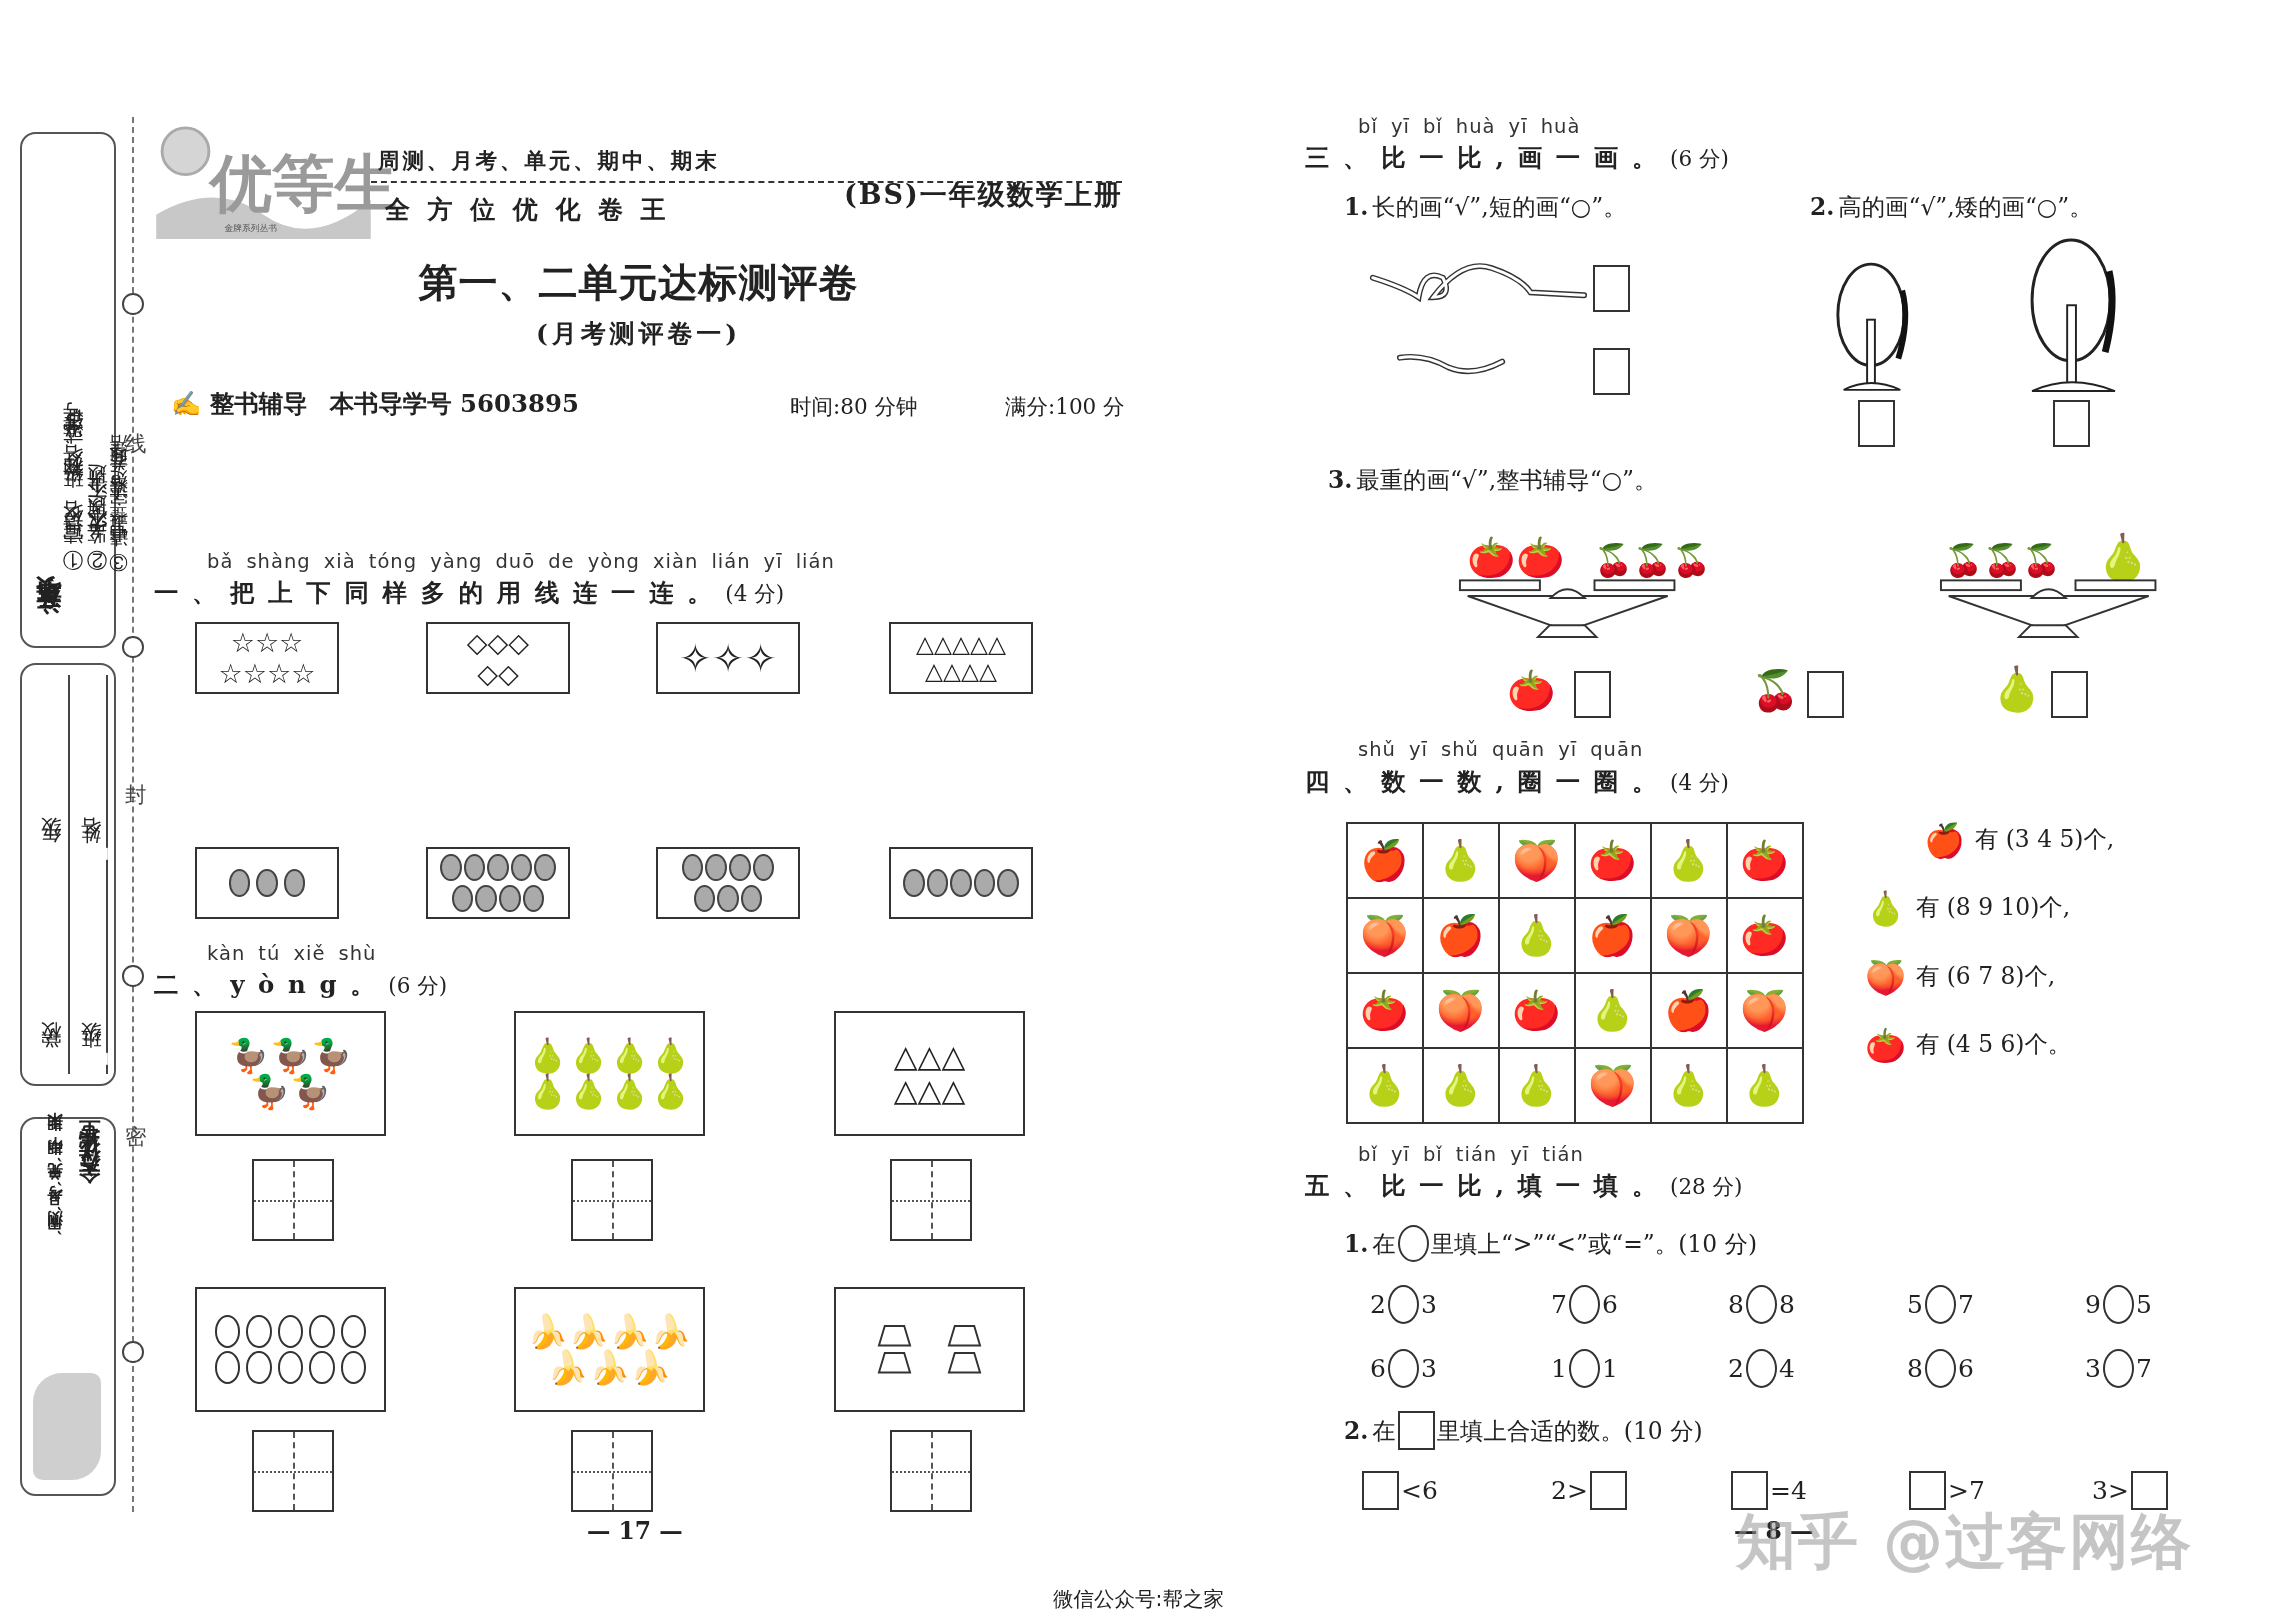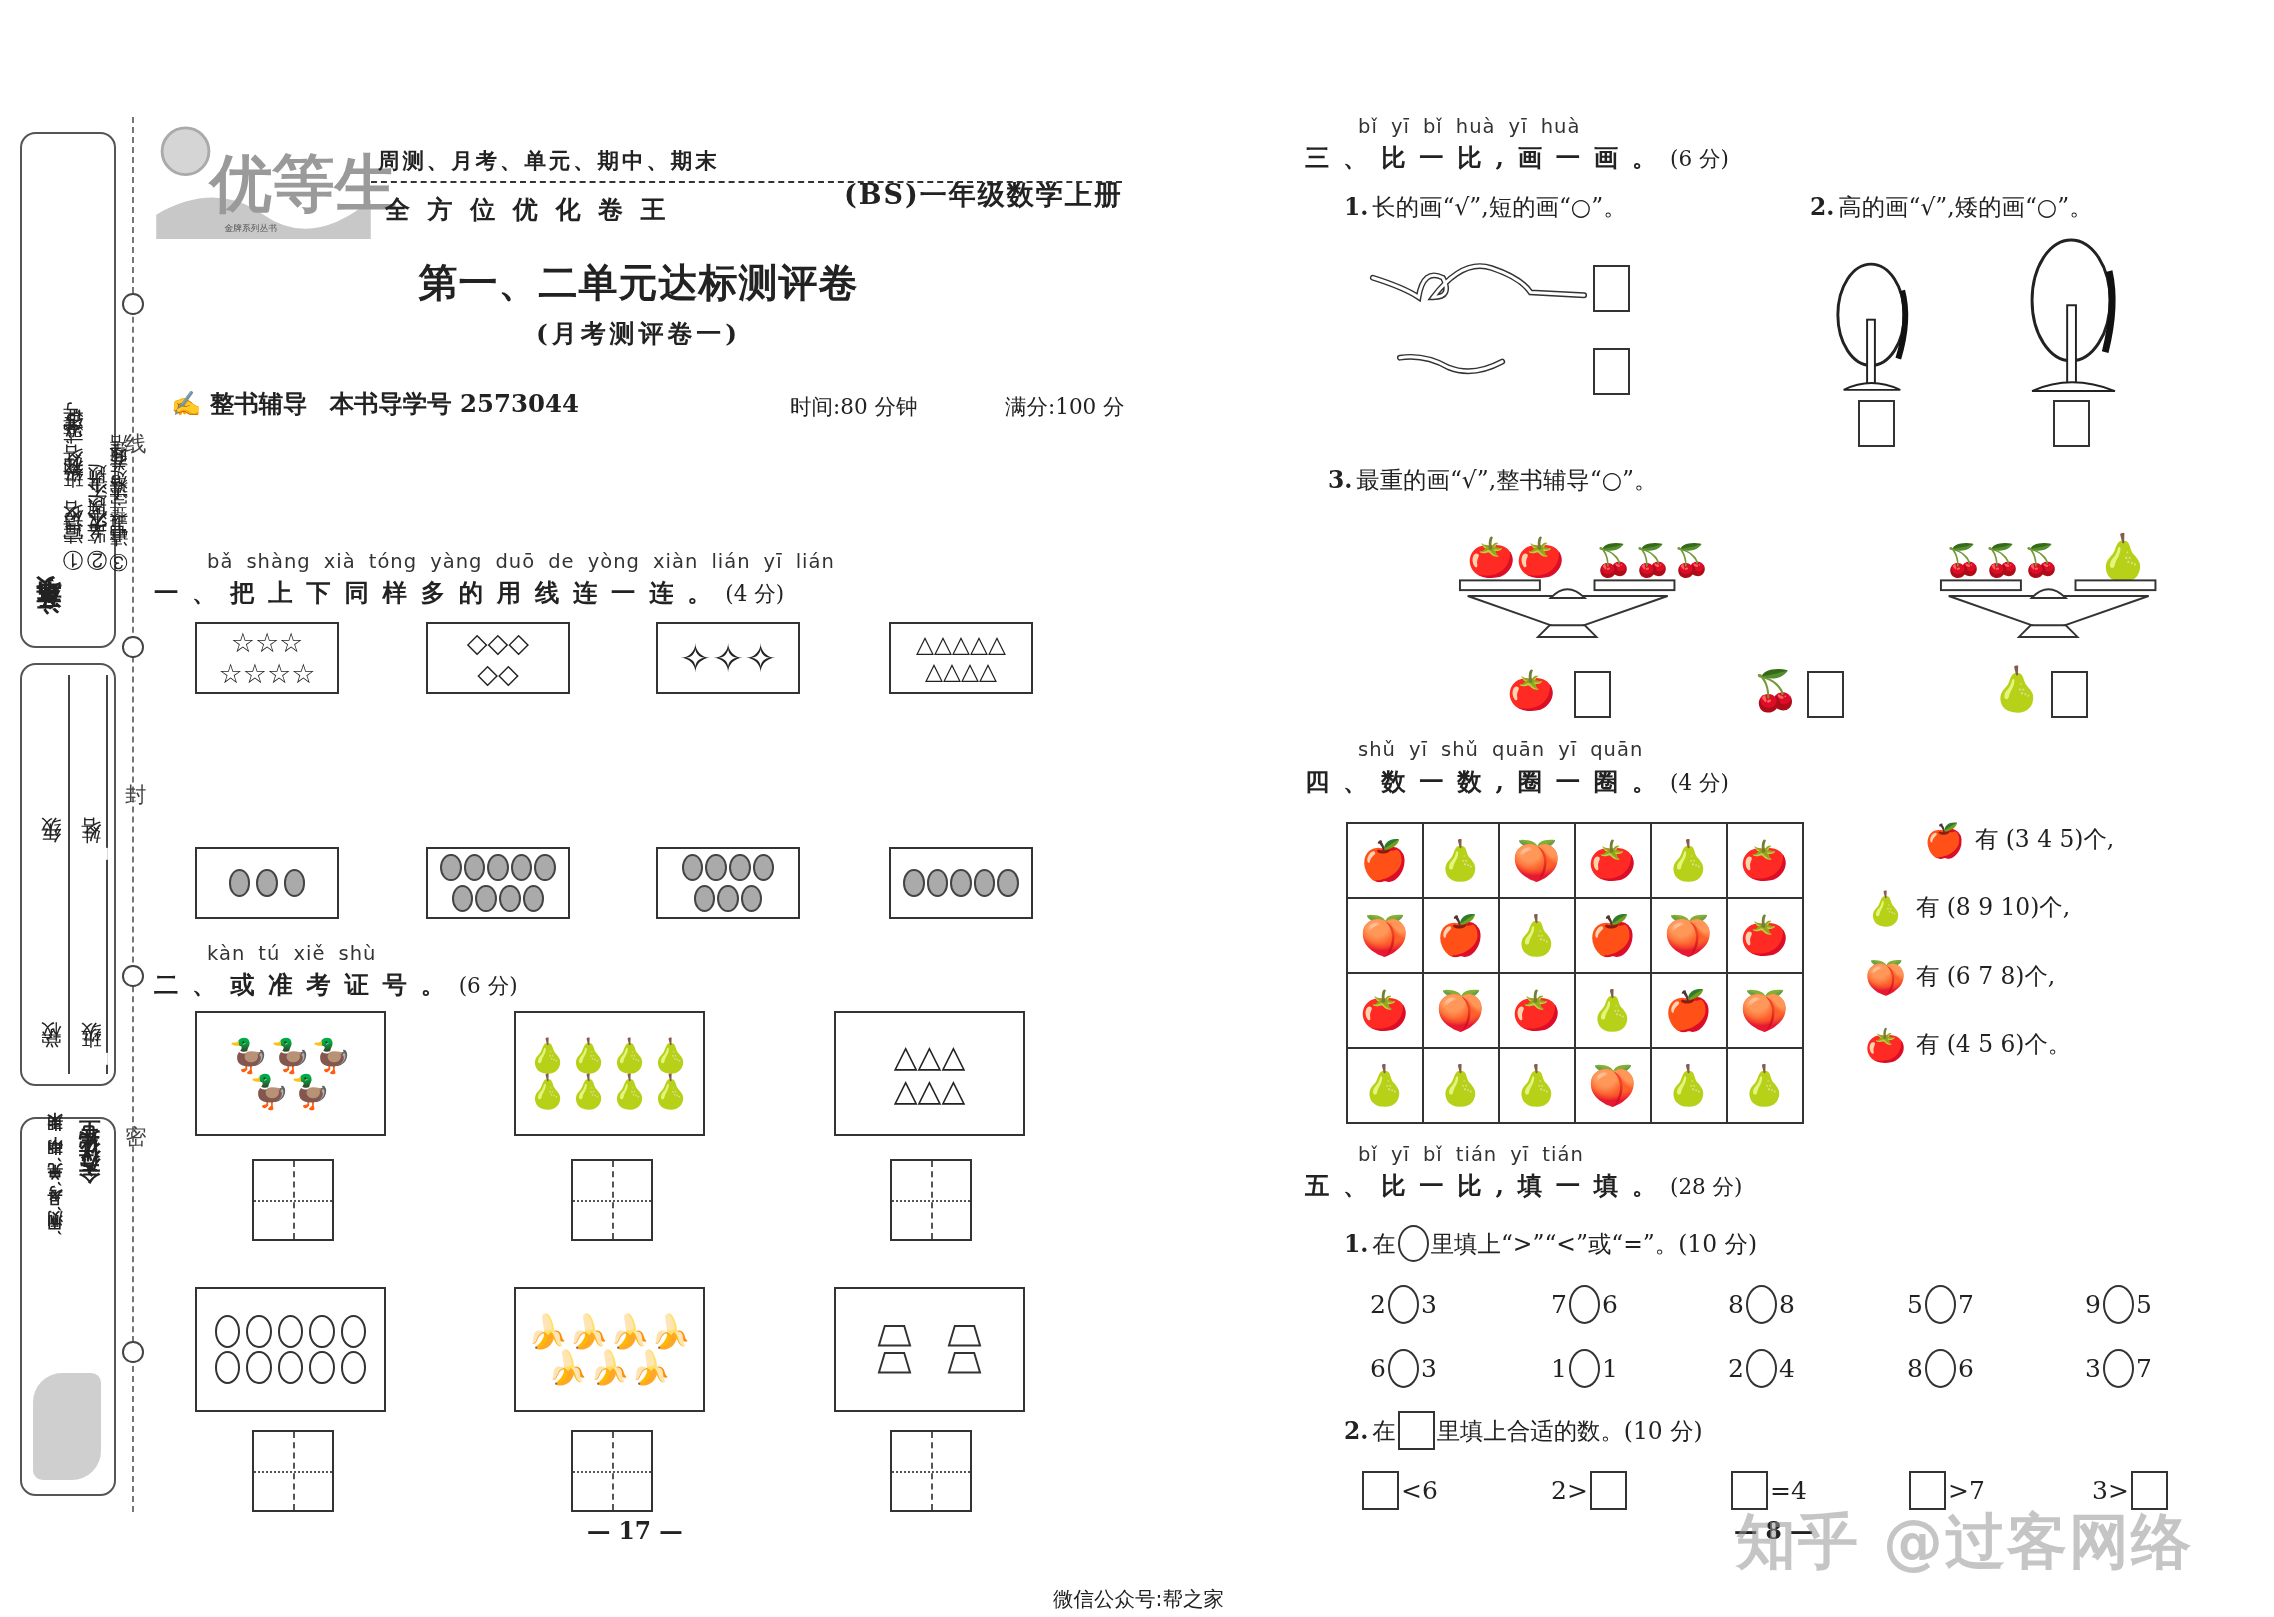--- a/index.html
+++ b/index.html
@@ -100,21 +100,21 @@
 <div class="hdr-rule"></div>
 <div class="hdr-sub">全方位优化卷王</div>
 
 <div class="title">第一、二单元达标测评卷</div>
 <div class="subtitle">(月考测评卷一)</div>
 
 <div class="guide">
   <span>✍ </span>
   <span>整书辅导</span>
   <span class="code">本书导学号</span>
-  <span>2573044</span>
+  <span>5603895</span>
 </div>
 <div class="time">时间:80 分钟</div>
 <div class="full">满分:100 分</div>
 
 <table class="score">
   <tbody>
 </tbody>
   </table>
 
 <div class="pinyin" style="left:207px;top:550px;">bǎ shàng xià tóng yàng duō de yòng xiàn lián yī lián</div>
@@ -192,21 +192,21 @@
       <div class="dot"></div>
       <div class="dot"></div>
       <div class="dot"></div>
       <div class="dot"></div>
       <div class="dot"></div>
     </div>
 </div>
 
 <div class="pinyin" style="left:207px;top:942px;">kàn tú xiě shù</div>
 <div class="sec" style="left:154px;top:969px;">
-  <span>二、或准考证号。</span><span class="pts">(6 分)</span>
+  <span>二、yòng。</span><span class="pts">(6 分)</span>
 </div>
 
 <div class="pbox" style="left:195px;top:1011px;width:191px;height:125px;">
   <div class="row shape" style="font-size:33px;gap:13.7px;">🦆🦆🦆</div>
   <div class="row shape" style="font-size:33px;gap:13.7px;">🦆🦆</div>
 </div>
 <div class="pbox" style="left:514px;top:1011px;width:191px;height:125px;">
   <div class="row shape" style="font-size:33px;">🍐🍐🍐🍐</div>
   <div class="row shape" style="font-size:33px;">🍐🍐🍐🍐</div>
 </div>

